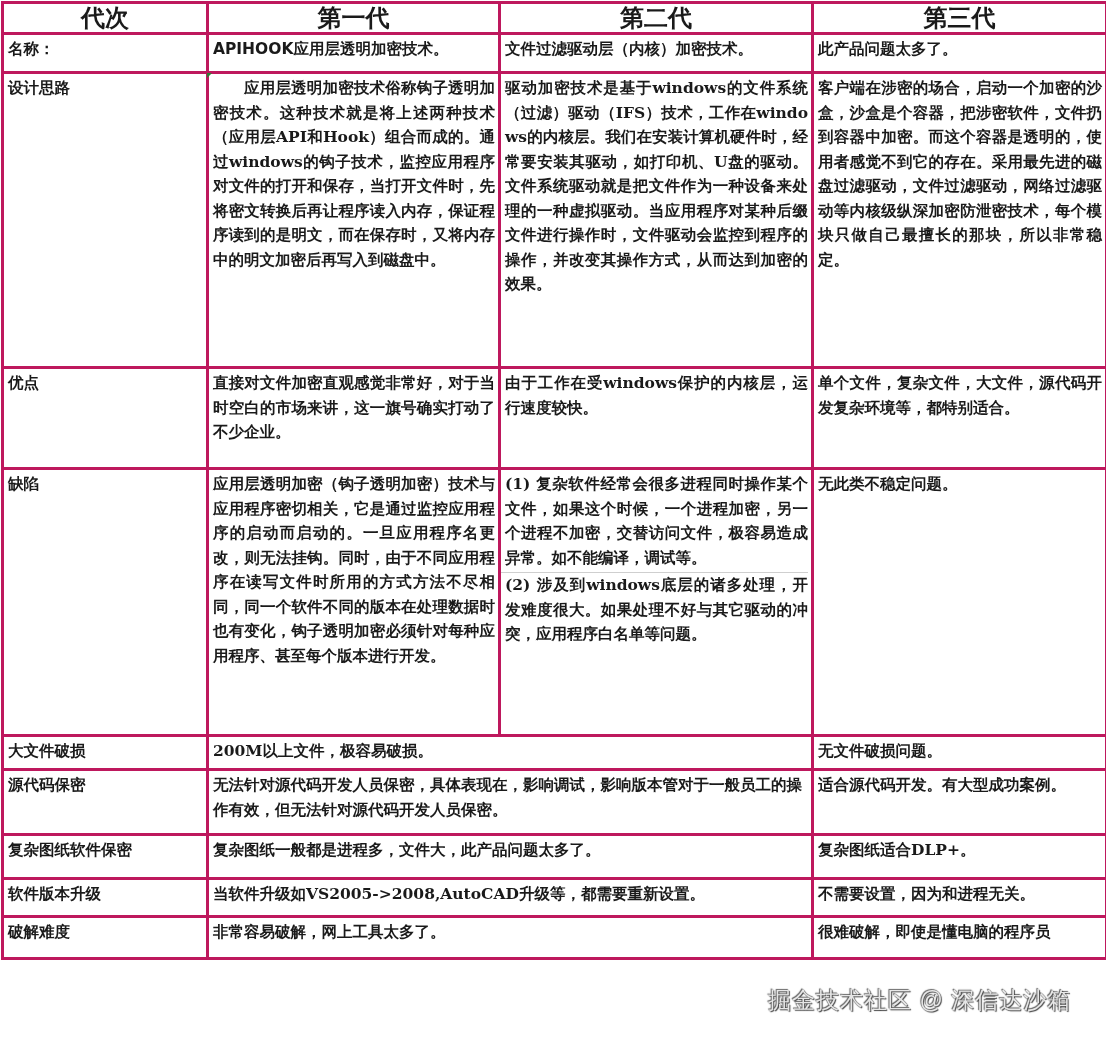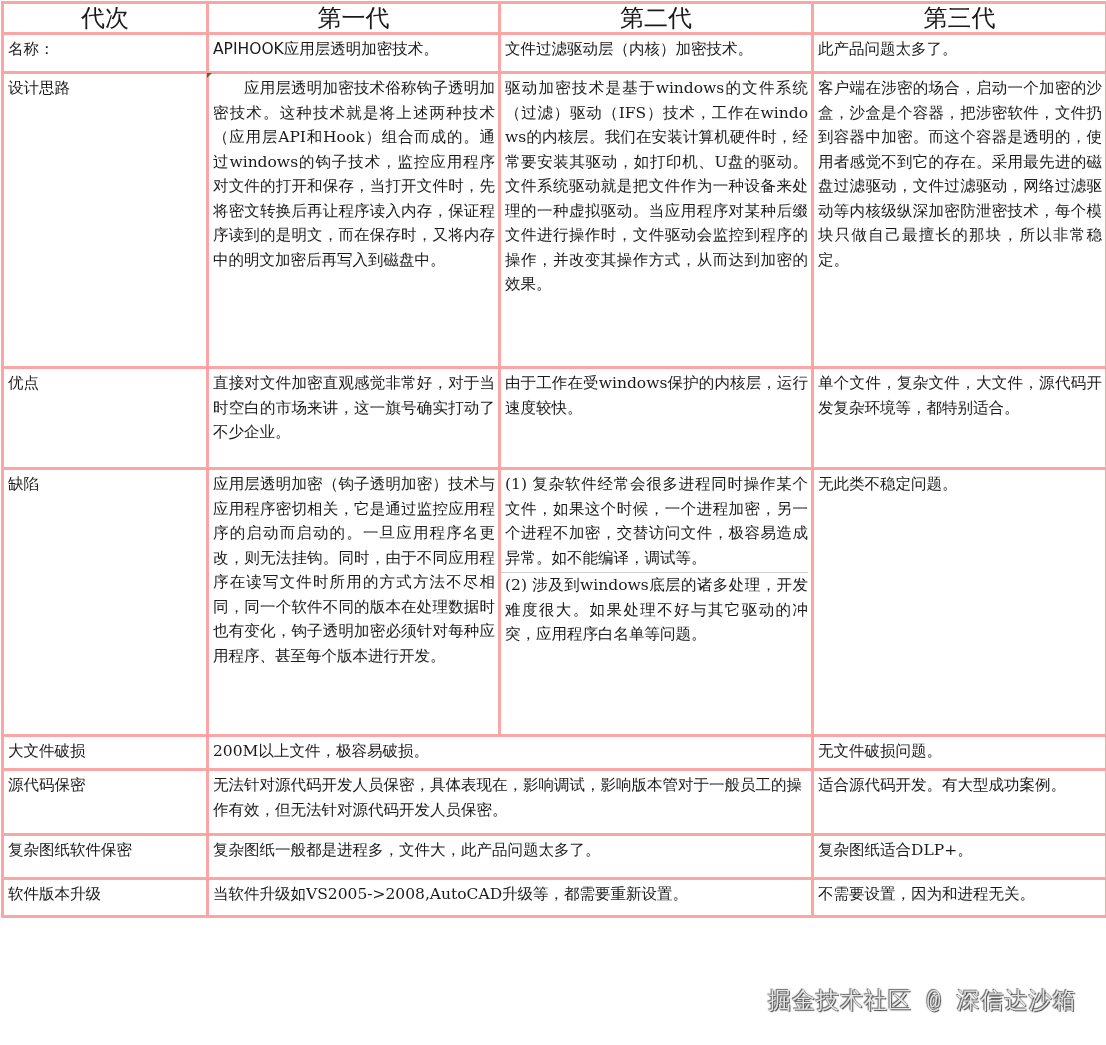--- a/index.html
+++ b/index.html
@@ -17,26 +17,26 @@
     }
     table.cmp {
       border-collapse: collapse;
       table-layout: fixed;
       position: absolute;
       left: 1px;
       top: 1px;
       width: 1104px;
     }
     table.cmp td, table.cmp th {
-      border: 3px solid #fca5a5;
+      border: 3px solid #be185d;
       vertical-align: top;
       padding: 2px 3px 0 4px;
       font-size: 15.5px;
       line-height: 24.5px;
-      font-weight: normal;
+      font-weight: bold;
       overflow: hidden;
       word-break: break-all;
     }
     table.cmp th {
       font-size: 24px;
       line-height: 28px;
       text-align: center;
       padding: 0;
       vertical-align: middle;
       height: 27px;
@@ -52,21 +52,21 @@
     .corner-mark {
       position: absolute;
       width: 0; height: 0;
       border-top: 5px solid #2e7d32;
       border-right: 5px solid transparent;
     }
     .watermark {
       position: absolute;
       left: 768px;
       top: 985px;
-      font-family: Liberation Mono, monospace;
+      font-family: Liberation Sans, sans-serif;
       font-size: 23px;
       color: rgba(255,255,255,0.85);
       text-shadow: 0 0 1px #555, 1px 1px 1px #444, -1px -1px 1px #666;
       letter-spacing: 1px;
       pointer-events: none;
       white-space: nowrap;
     }
     .r-name td { height: 34px; }
     .r-design td { height: 290px; }
     .r-pros td { height: 96px; }
@@ -137,17 +137,22 @@
     <tr class="r-draw">
       <td>复杂图纸软件保密</td>
       <td colspan="2">复杂图纸一般都是进程多，文件大，此产品问题太多了。</td>
       <td>复杂图纸适合DLP+。</td>
     </tr>
     <tr class="r-upg">
       <td>软件版本升级</td>
       <td colspan="2">当软件升级如VS2005-&gt;2008,AutoCAD升级等，都需要重新设置。</td>
       <td>不需要设置，因为和进程无关。</td>
     </tr>
+    <tr class="r-crack">
+      <td>破解难度</td>
+      <td colspan="2">非常容易破解，网上工具太多了。</td>
+      <td>很难破解，即使是懂电脑的程序员</td>
+    </tr>
   </tbody>
 </table>
 
 <div class="corner-mark" style="left:207px; top:73px;"></div>
 <div class="watermark">掘金技术社区 @ 深信达沙箱</div>
 
 </body></html>

